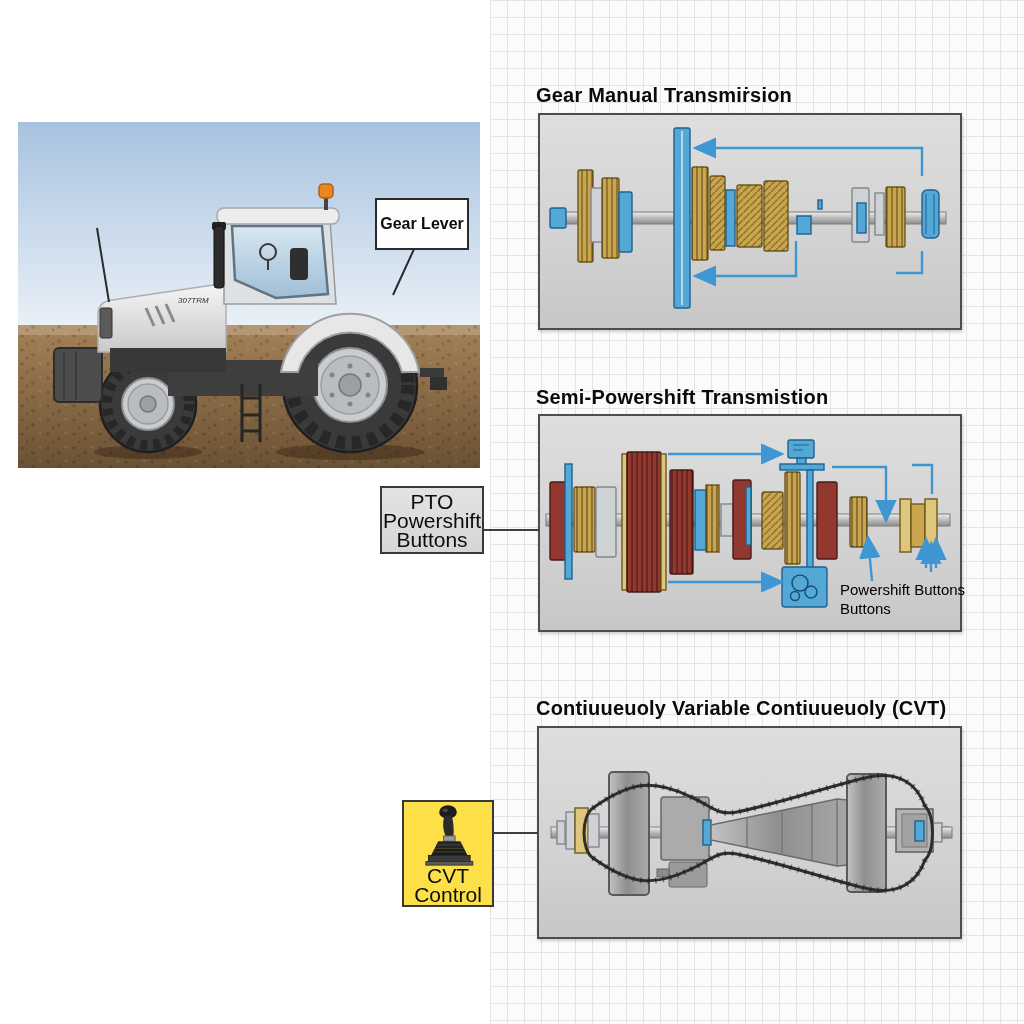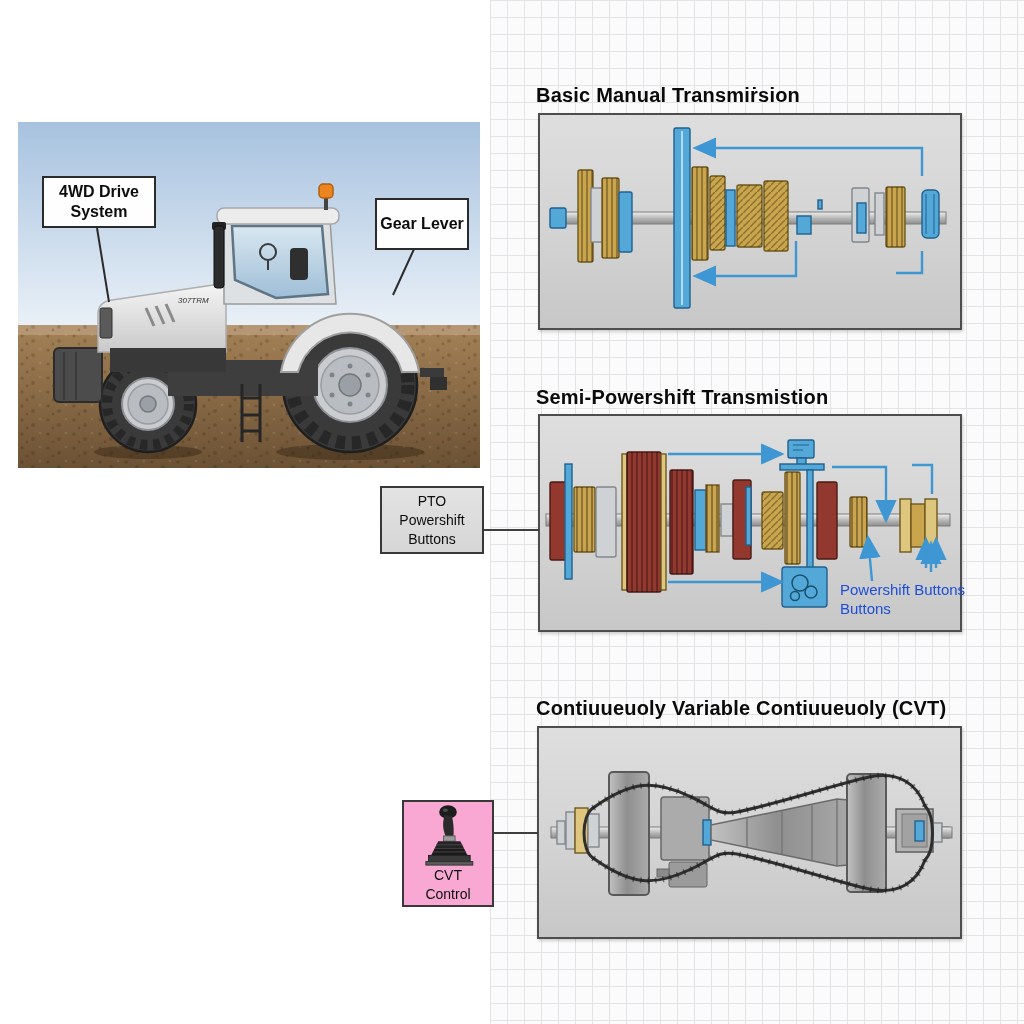--- a/index.html
+++ b/index.html
@@ -34,29 +34,29 @@
   .panel{
     position:absolute;left:538px;width:424px;box-sizing:border-box;
     border:2px solid #4d4d4d;
     background:linear-gradient(180deg,#dedede 0%,#d2d2d2 60%,#c7c7c7 100%);
     box-shadow:1px 2px 3px rgba(0,0,0,.18);
   }
   .panel svg{display:block;}
   .callout{
     position:absolute;border:2px solid #383838;box-sizing:border-box;
     display:flex;flex-direction:column;align-items:center;justify-content:center;
-    text-align:center;font-size:14px;line-height:19px;color:#0d0d0d;white-space:pre-line;
+    text-align:center;font-size:21px;line-height:19px;color:#0d0d0d;white-space:pre-line;
     background:linear-gradient(180deg,#e3e3e3,#d6d6d6);
   }
   .co-pto{left:380px;top:486px;width:104px;height:68px;}
-  .co-cvt{left:402px;top:800px;width:92px;height:107px;background:#f9a8d4;}
+  .co-cvt{left:402px;top:800px;width:92px;height:107px;background:#fde047;}
   .conn{position:absolute;height:2px;background:#3f3f3f;}
   .anno2{
     position:absolute;left:840px;top:580px;font-size:15px;line-height:19px;
-    color:#1d4ed8;white-space:pre-line;
+    color:#000000;white-space:pre-line;
   }
   
   .br{fill:#c9a64e;stroke:#6e591d;stroke-width:1.4;}
   .brL{fill:#dfc67e;stroke:#6e591d;stroke-width:1.4;}
   .mr{fill:#93382f;stroke:#491b17;stroke-width:1.4;}
   .bl{fill:#54a8d8;stroke:#20618f;stroke-width:1.4;}
   .sv{fill:#cfd2d5;stroke:#83878c;stroke-width:1.4;}
   .gl{stroke:#3e96d2;stroke-width:2.4;fill:none;}
   .belt{fill:none;stroke:#2e2e2e;stroke-width:3;stroke-linecap:round;}
   .beltT{fill:none;stroke:#151515;stroke-width:6;stroke-dasharray:1.5 6;opacity:.5;}
@@ -163,26 +163,24 @@
         <line x1="224" y1="293" x2="242" y2="293"></line>
         <line x1="224" y1="309" x2="242" y2="309"></line>
     </g>
 
     <rect x="402" y="246" width="24" height="9" fill="#3a3a3a"></rect>
     <rect x="412" y="255" width="17" height="13" fill="#303030"></rect>
 
     <line x1="79" y1="106" x2="91" y2="180" stroke="#2b2b2b" stroke-width="2"></line>
     <line x1="402" y1="114" x2="375" y2="173" stroke="#2b2b2b" stroke-width="2"></line>
   </svg>
-  <div class="plabel lbl-drive">4WD Drive
-System</div>
   <div class="plabel lbl-gear">Gear Lever</div>
 </div>
 
-<div class="ptitle" style="top:84px">Basic Manual Transmiṙsion</div>
+<div class="ptitle" style="top:84px">Gear Manual Transmiṙsion</div>
 <div class="ptitle" style="top:386px">Semi-Powershift Transmistion</div>
 <div class="ptitle" style="top:697px">Contiuueuoly Variable Contiuueuoly (CVT)</div>
 
 <div class="panel" style="top:113px;height:217px">
   <svg width="420" height="213" viewBox="0 0 420 213">
     <defs>
       <linearGradient id="g1" x1="0" y1="0" x2="0" y2="1">
         <stop offset="0" stop-color="#efefef"></stop>
           <stop offset=".55" stop-color="#b5b5b5"></stop>
           <stop offset="1" stop-color="#8d8d8d"></stop>

